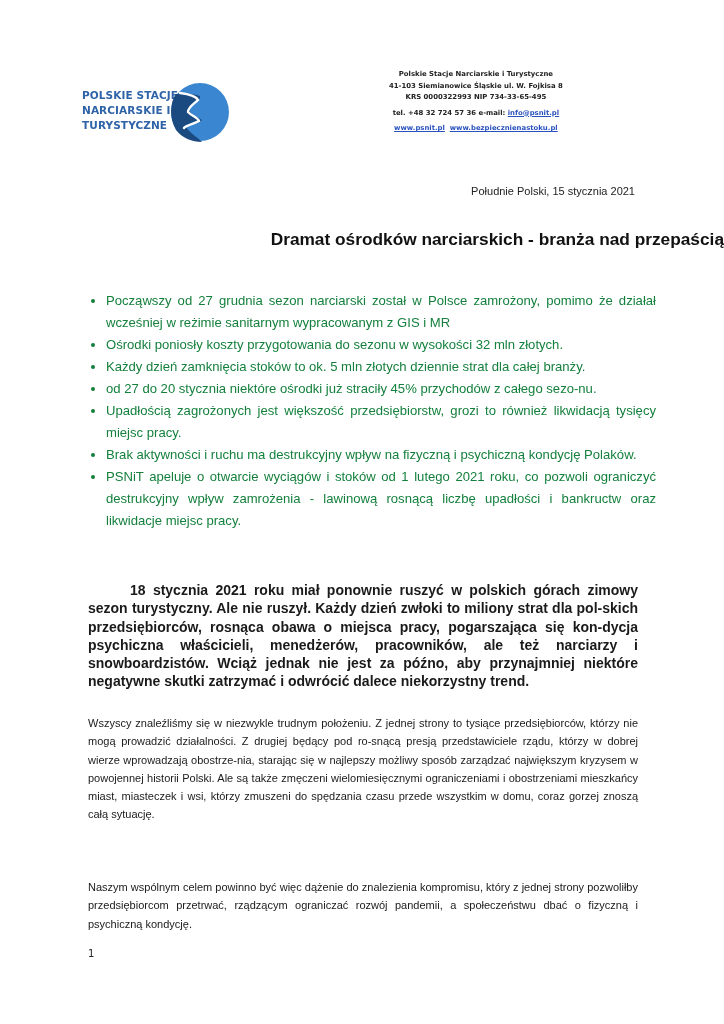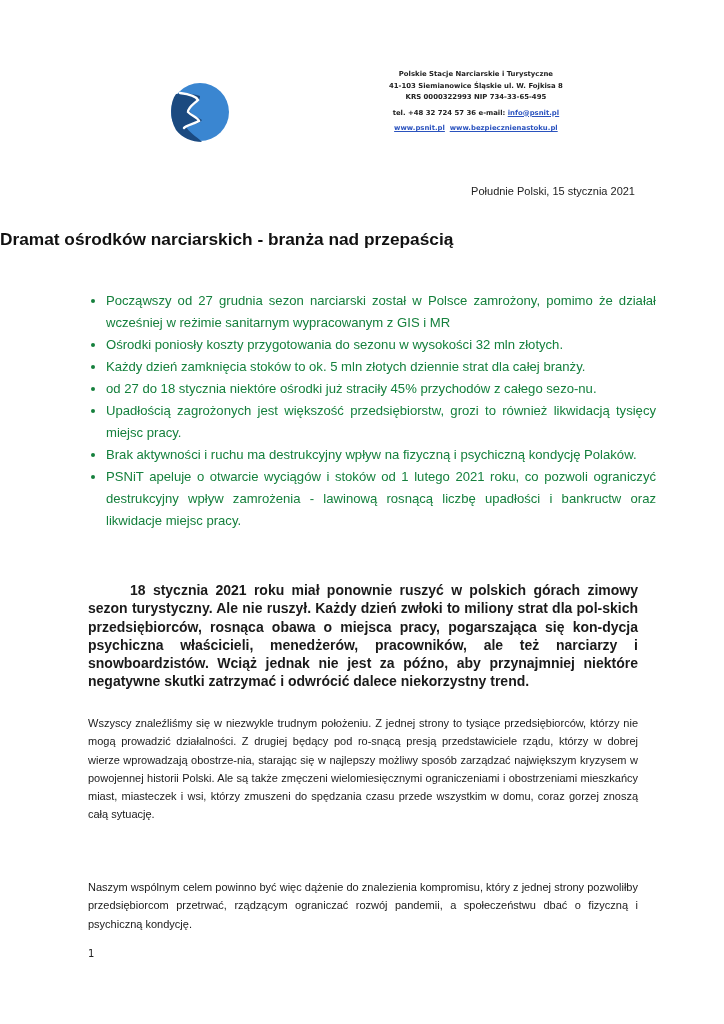--- a/index.html
+++ b/index.html
@@ -4,33 +4,38 @@
 <style>
   html, body { margin: 0; padding: 0; background: #ffffff; }
   body { width: 724px; height: 1024px; position: relative; overflow: hidden; font-family: "Liberation Sans", sans-serif; color: #1a1a1a; }
   .logo { position: absolute; left: 82px; top: 80px; width: 150px; height: 64px; }
   .logo-text { position: absolute; left: 0; top: 8px; font-family: "DejaVu Sans", sans-serif; font-weight: bold; font-size: 10.5px; line-height: 15px; color: #2f63a8; letter-spacing: 0.1px; }
   .logo-mark { position: absolute; left: 84px; top: 0; width: 64px; height: 64px; }
   .contact { position: absolute; left: 389px; top: 69px; font-family: "DejaVu Sans", sans-serif; font-size: 6.9px; line-height: 11.5px; color: #222; font-weight: bold; text-align: center; }
   .contact .gap { height: 4px; }
   .contact a { color: #2a52be; text-decoration: underline; }
   .dateline { position: absolute; right: 89px; top: 185px; font-size: 11px; color: #222; margin-left: 32px; }
-  .title { position: absolute; left: 0; width: 724px; top: 229px; text-align: left; font-size: 17.3px; font-weight: bold; color: #111; }
+  .title { position: absolute; left: 0; width: 724px; top: 229px; text-align: right; font-size: 17.3px; font-weight: bold; color: #111; }
   ul.bullets { position: absolute; left: 88px; top: 290px; width: 550px; margin: 0; padding: 0 0 0 18px; font-size: 13.1px; line-height: 22px; text-align: justify; color: #15803d; }
   ul.bullets li { margin: 0; padding: 0; }
   .lead { position: absolute; left: 88px; width: 550px; top: 581px; font-size: 14px; line-height: 18.3px; font-weight: bold; text-align: justify; text-indent: 42px; margin: 0; }
   .para { position: absolute; left: 88px; width: 550px; font-size: 11px; line-height: 18.3px; text-align: justify; margin: 0; }
   .p2 { top: 714px; }
   .p3 { top: 878px; }
   .pagenum { position: absolute; left: 88px; top: 948px; font-family: "DejaVu Sans", sans-serif; font-size: 10px; color: #222; }
 </style>
 </head>
 <body>
 
 <div class="logo">
+  <div class="logo-text">
+    <div>POLSKIE STACJE</div>
+    <div>NARCIARSKIE I</div>
+    <div>TURYSTYCZNE</div>
+  </div>
   <svg class="logo-mark" viewBox="0 0 64 64">
     <circle cx="34" cy="32" r="29" fill="#3a86d1"></circle>
     <path d="M10 14 C 4 22, 3 38, 10 50 C 16 58, 26 62, 36 62 C 30 56, 22 52, 20 46 C 26 44, 34 44, 36 40 C 30 36, 22 34, 24 28 C 28 24, 34 22, 34 16 C 28 14, 20 12, 10 14 Z" fill="#1b4a80"></path>
     <path d="M14 13 C 22 14, 30 16, 32 20 C 28 24, 22 27, 22 32 C 26 36, 32 38, 33 41 C 28 44, 20 45, 18 48" fill="none" stroke="#ffffff" stroke-width="2.4" stroke-linecap="round"></path>
   </svg>
 </div>
 
 <div class="contact">
   <div>Polskie Stacje Narciarskie i Turystyczne</div>
   <div>41-103 Siemianowice Śląskie  ul. W. Fojkisa 8</div>
@@ -42,21 +47,21 @@
 </div>
 
 <div class="dateline">Południe Polski, 15 stycznia 2021</div>
 
 <div class="title">Dramat ośrodków narciarskich - branża nad przepaścią</div>
 
 <ul class="bullets">
   <li>Począwszy od 27 grudnia sezon narciarski został w Polsce zamrożony, pomimo że działał wcześniej w reżimie sanitarnym wypracowanym z GIS i MR</li>
   <li>Ośrodki poniosły koszty przygotowania do sezonu w wysokości 32 mln złotych.</li>
   <li>Każdy dzień zamknięcia stoków to ok. 5 mln złotych dziennie strat dla całej branży.</li>
-  <li>od 27 do 18 stycznia niektóre ośrodki już straciły 45% przychodów z całego sezo-nu.</li>
+  <li>od 27 do 20 stycznia niektóre ośrodki już straciły 45% przychodów z całego sezo-nu.</li>
   <li>Upadłością zagrożonych jest większość przedsiębiorstw, grozi to również likwidacją tysięcy miejsc pracy.</li>
   <li>Brak aktywności i ruchu ma destrukcyjny wpływ na fizyczną i psychiczną kondycję Polaków.</li>
   <li>PSNiT apeluje o otwarcie wyciągów i stoków od 1 lutego 2021 roku, co pozwoli ograniczyć destrukcyjny wpływ zamrożenia - lawinową rosnącą liczbę upadłości i bankructw oraz likwidacje miejsc pracy.</li>
 </ul>
 
 <p class="lead">18 stycznia 2021 roku miał ponownie ruszyć w polskich górach zimowy sezon turystyczny. Ale nie ruszył. Każdy dzień zwłoki to miliony strat dla pol-skich przedsiębiorców, rosnąca obawa o miejsca pracy, pogarszająca się kon-dycja psychiczna właścicieli, menedżerów, pracowników, ale też narciarzy i snowboardzistów. Wciąż jednak nie jest za późno, aby przynajmniej niektóre negatywne skutki zatrzymać i odwrócić dalece niekorzystny trend.</p>
 
 <p class="para p2">Wszyscy znaleźliśmy się w niezwykle trudnym położeniu. Z jednej strony to tysiące przedsiębiorców, którzy nie mogą prowadzić działalności. Z drugiej będący pod ro-snącą presją przedstawiciele rządu, którzy w dobrej wierze wprowadzają obostrze-nia, starając się w najlepszy możliwy sposób zarządzać największym kryzysem w powojennej historii Polski. Ale są także zmęczeni wielomiesięcznymi ograniczeniami i obostrzeniami mieszkańcy miast, miasteczek i wsi, którzy zmuszeni do spędzania czasu przede wszystkim w domu, coraz gorzej znoszą całą sytuację.</p>
 
 <p class="para p3">Naszym wspólnym celem powinno być więc dążenie do znalezienia kompromisu, który z jednej strony pozwoliłby przedsiębiorcom przetrwać, rządzącym ograniczać rozwój pandemii, a społeczeństwu dbać o fizyczną i psychiczną kondycję.</p>

